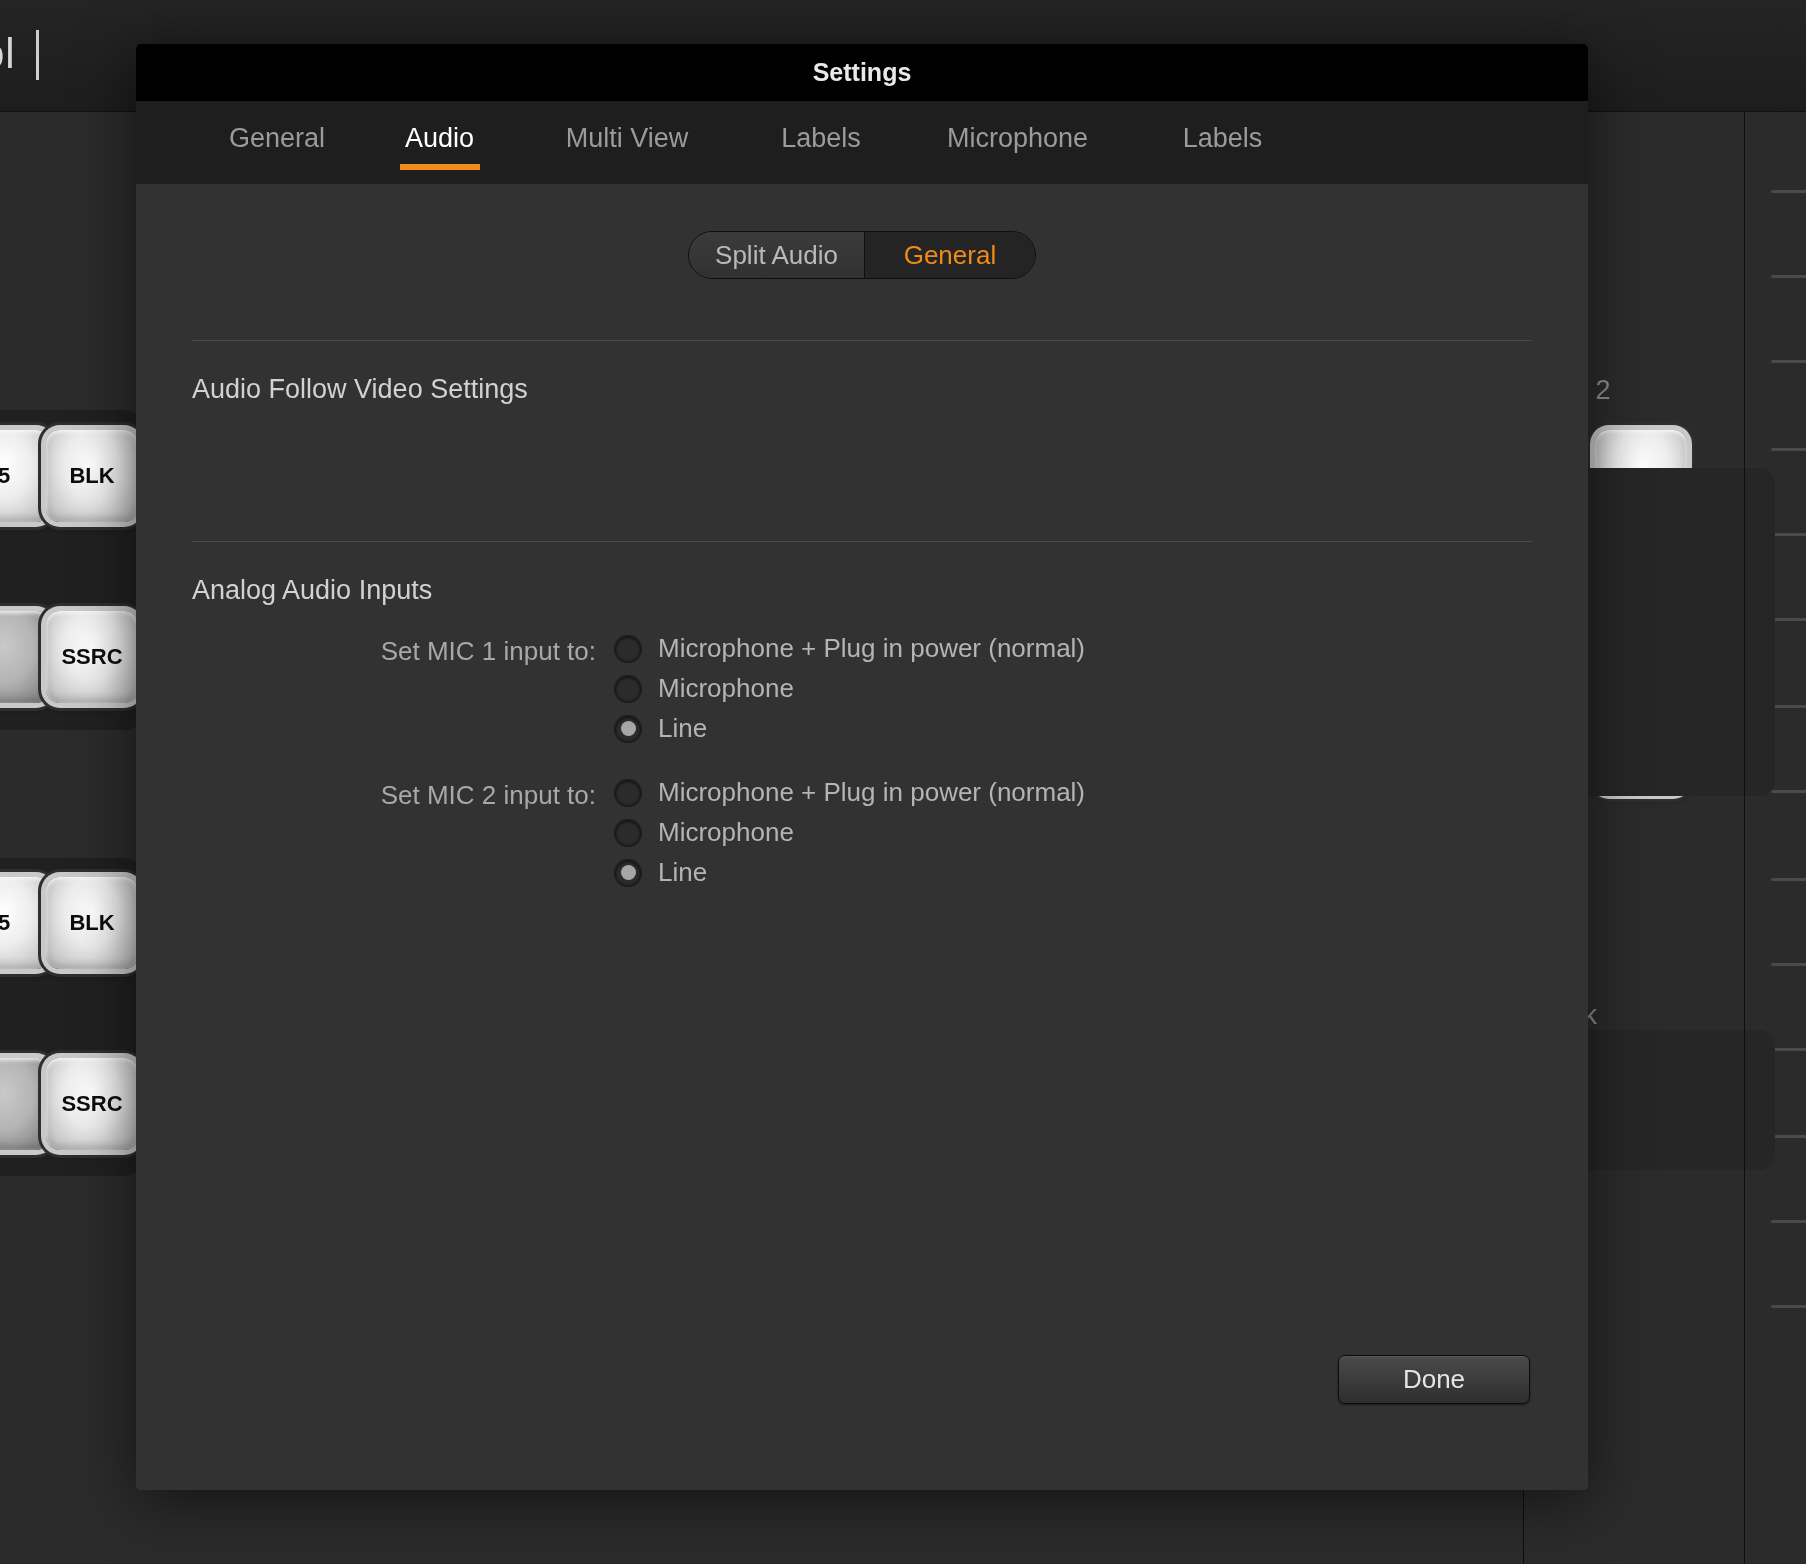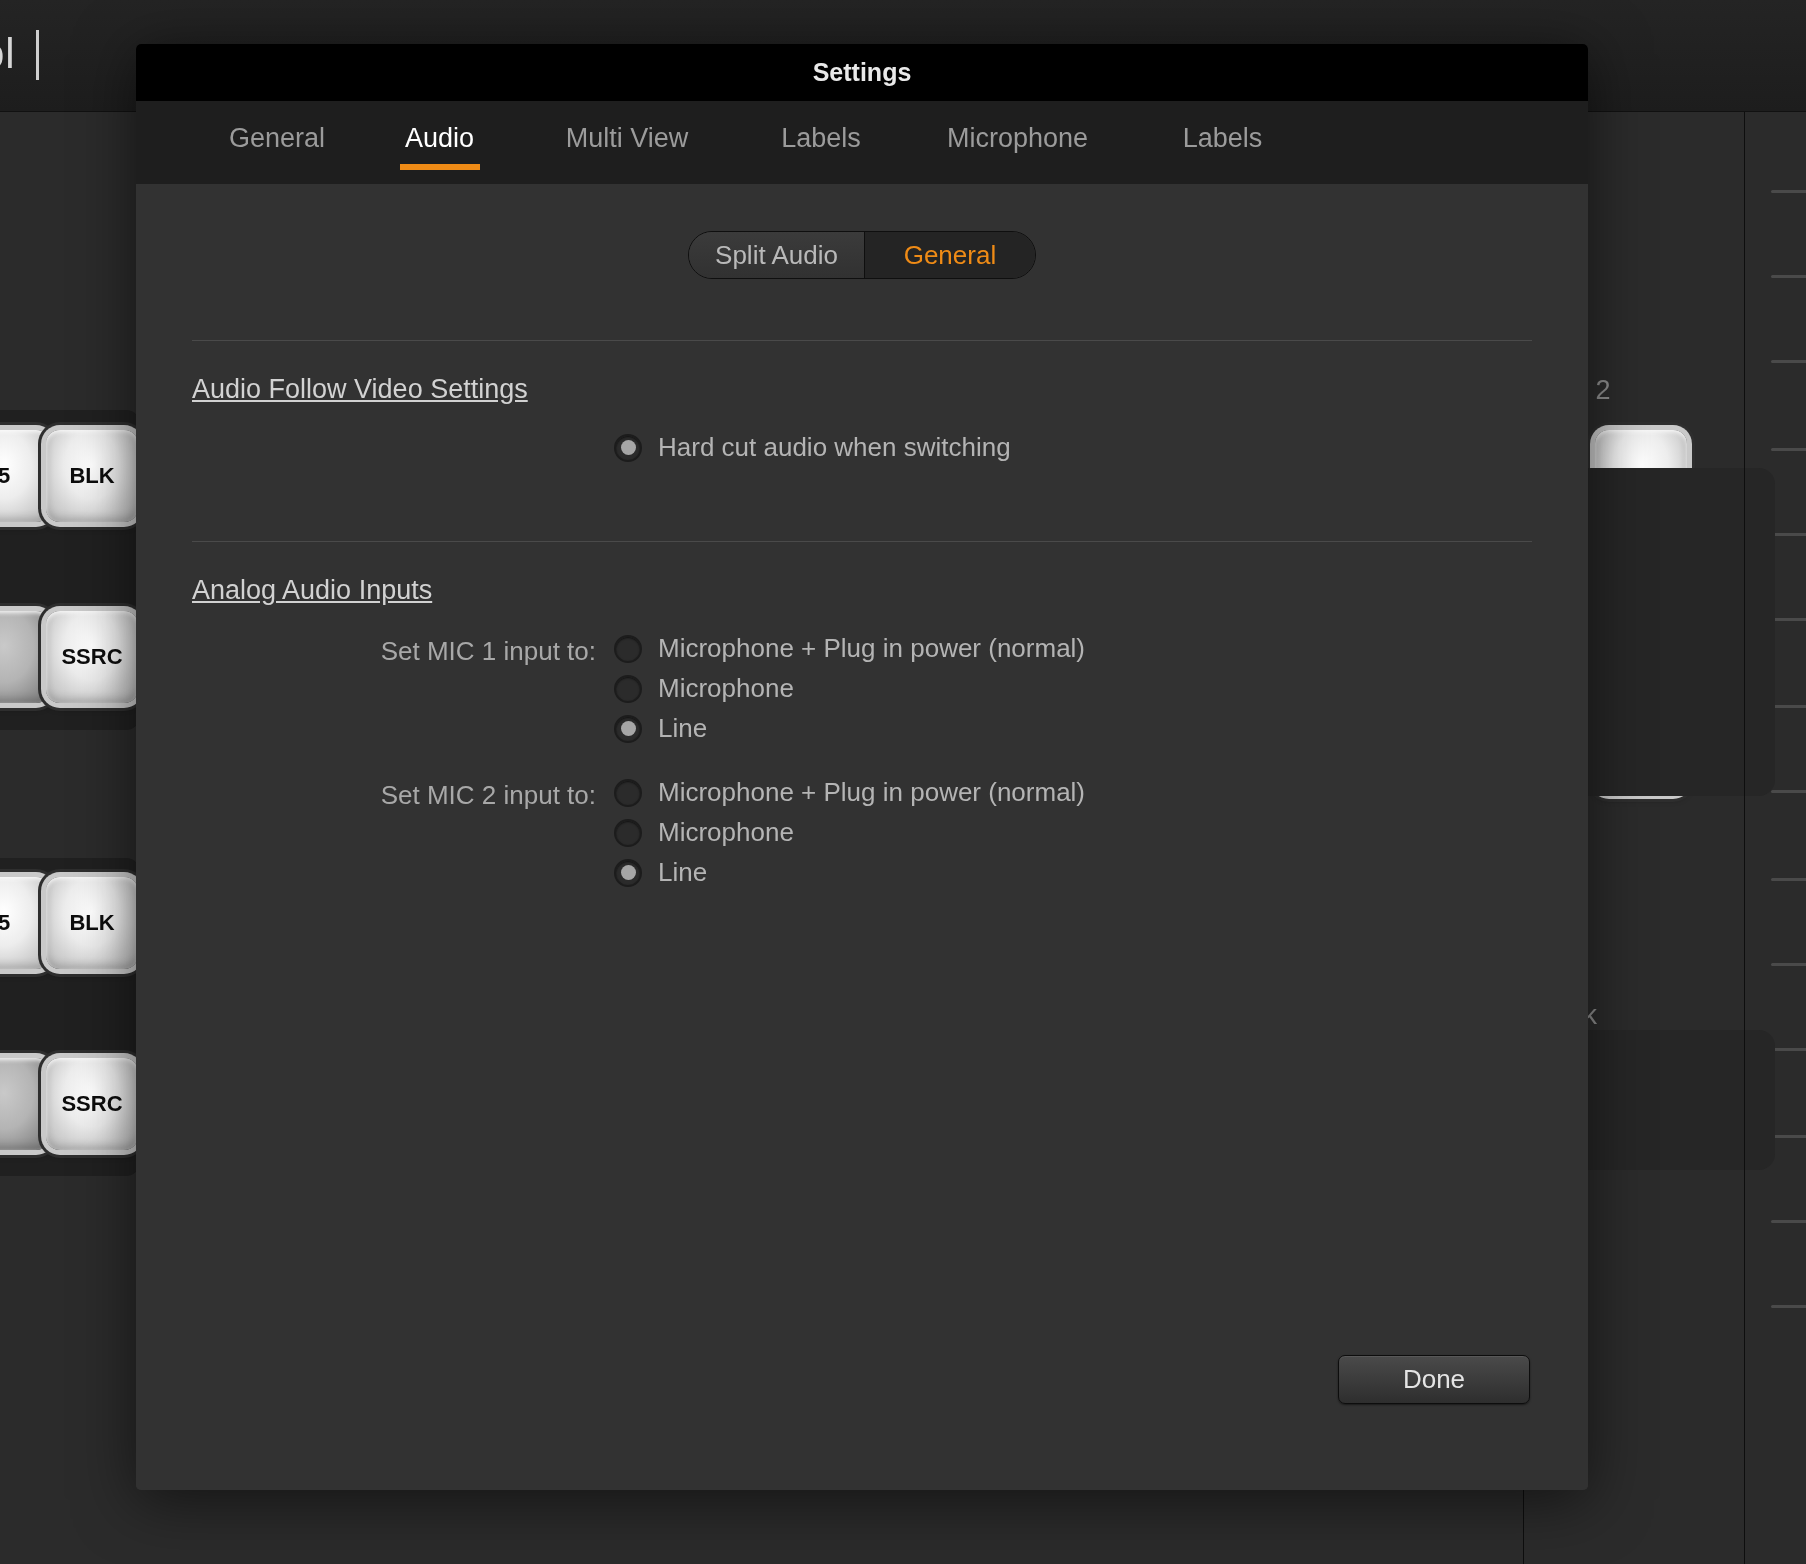--- a/index.html
+++ b/index.html
@@ -159,21 +159,20 @@
   .hrule {
     position: absolute;
     left: 56px; right: 56px;
     height: 1px; background: #4a4a4a;
   }
 
   .section-title {
     position: absolute;
     font-size: 27px; color: #d2d2d2;
     white-space: nowrap;
-    text-decoration: underline;
   }
 
   .field-label {
     position: absolute;
     font-size: 26px; color: #a8a8a8;
     text-align: right;
     white-space: nowrap;
   }
 
   .radio-row {
@@ -294,24 +293,20 @@
     <div class="seg-wrap">
       <div class="segmented" id="segmented">
           <button class="seg-btn">Split Audio</button>
           <button class="seg-btn active">General</button>
         </div>
     </div>
 
     <div class="hrule" style="top:156px;"></div>
     <div class="section-title" style="left:56px; top:190px;">Audio Follow Video Settings</div>
 
-    <div class="radio-row" style="left:478px; top:248px;">
-      <span class="radio checked"></span>
-      <span class="radio-label">Hard cut audio when switching</span>
-    </div>
 
     <div class="hrule" style="top:357px;"></div>
     <div class="section-title" style="left:56px; top:391px;">Analog Audio Inputs</div>
 
     <div class="field-label" style="left:140px; top:452px; width:320px;">Set MIC 1 input to:</div>
     <div class="radio-row" style="left:478px; top:449px;">
       <span class="radio"></span>
       <span class="radio-label">Microphone + Plug in power (normal)</span>
     </div>
     <div class="radio-row" style="left:478px; top:489px;">

